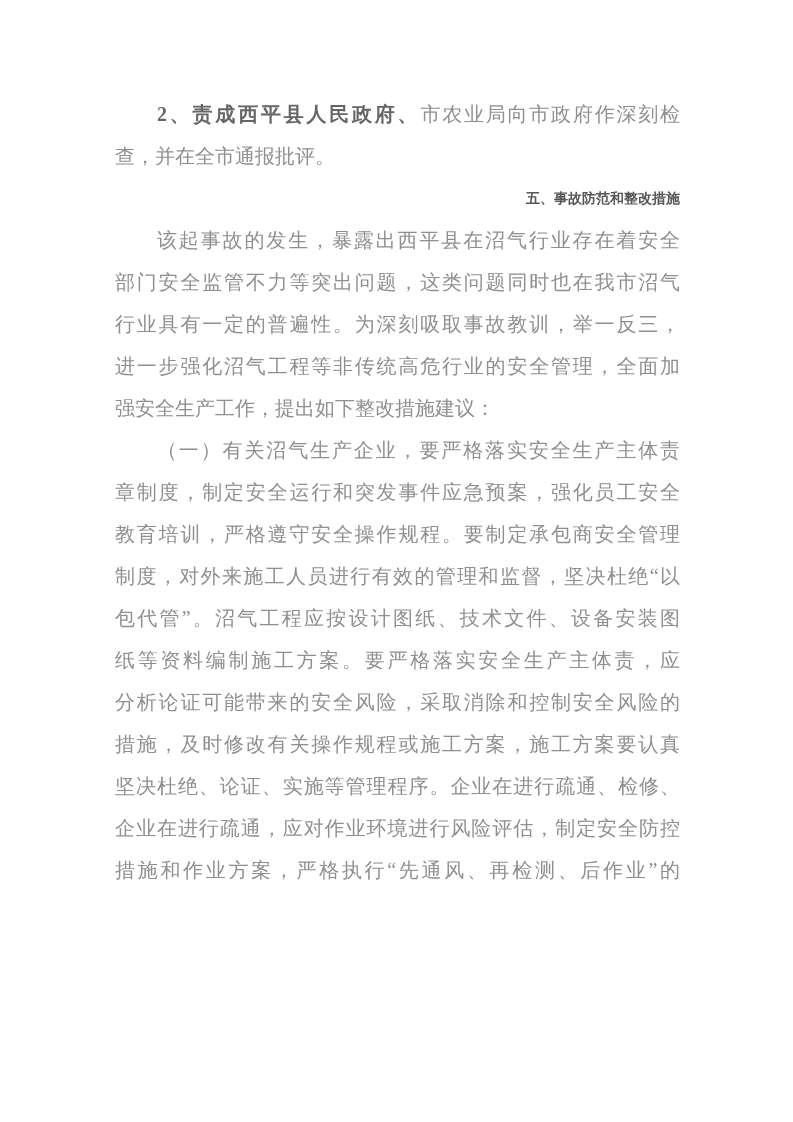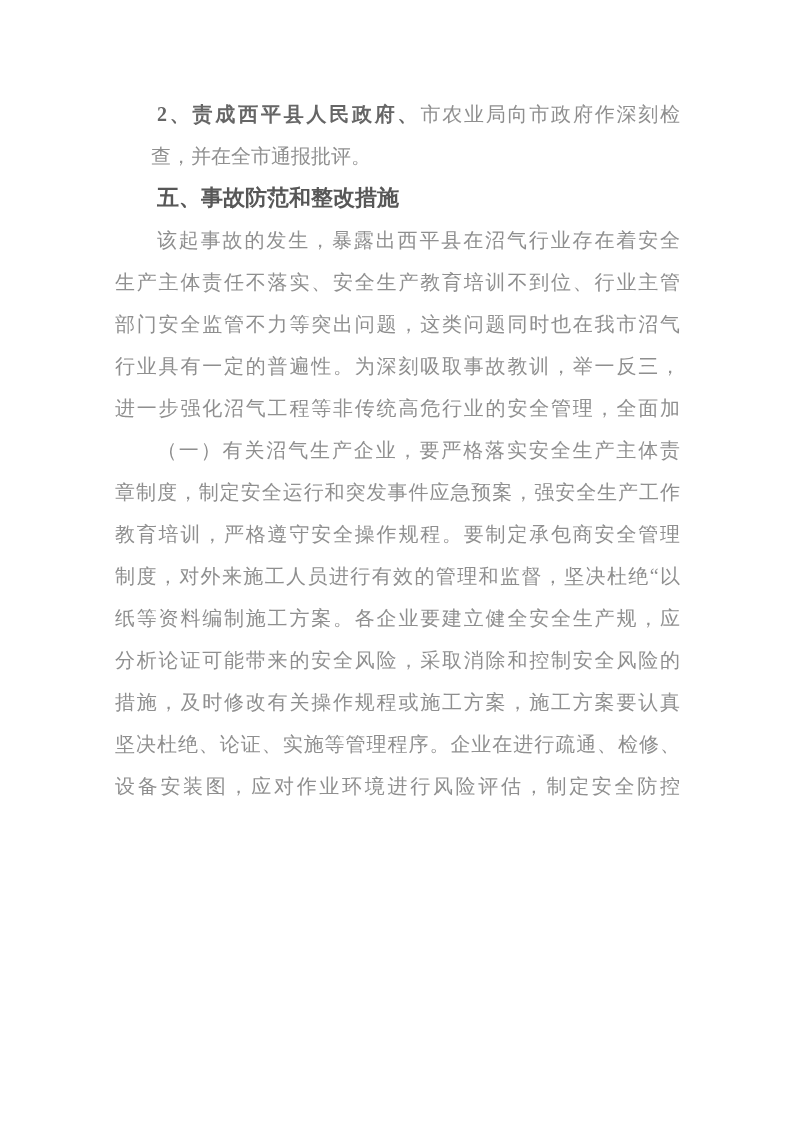--- a/index.html
+++ b/index.html
@@ -30,66 +30,67 @@
     text-align-last: justify;
     overflow: hidden;
     white-space: nowrap;
   }
   .ln.first {
     padding-left: 42px;
   }
   .ln.last {
     text-align: center;
     text-align-last: left;
-    margin-left: 36px;
   }
   .ln .em {
     color: var(--em-color, #666666);
     font-weight: 600;
     letter-spacing: 1px;
   }
   .ln .rest {
     color: var(--body-color, #979797);
   }
   .heading {
     font-family: "Liberation Sans", "DejaVu Sans", sans-serif;
     font-weight: 700;
-    font-size: 22px;
+    font-size: 14px;
     line-height: 42px;
     height: 42px;
     color: var(--heading-color, #575757);
     padding-left: 42px;
-    text-align: left;
+    text-align: right;
     white-space: nowrap;
     overflow: hidden;
   }
 </style>
 </head>
 <body>
 
 <div class="page">
   <div class="content">
 
     <div class="ln first">
       <span class="em">2、责成西平县人民政府、</span><span class="rest">市农业局向市政府作深刻检</span>
     </div>
     <div class="ln last">查，并在全市通报批评。</div>
 
     <div class="heading">五、事故防范和整改措施</div>
 
     <div class="ln first">该起事故的发生，暴露出西平县在沼气行业存在着安全</div>
-    <div class="ln">生产主体责任不落实、安全生产教育培训不到位、行业主管</div>
     <div class="ln">部门安全监管不力等突出问题，这类问题同时也在我市沼气</div>
     <div class="ln">行业具有一定的普遍性。为深刻吸取事故教训，举一反三，</div>
     <div class="ln">进一步强化沼气工程等非传统高危行业的安全管理，全面加</div>
+    <div class="ln last">强安全生产工作，提出如下整改措施建议：</div>
 
     <div class="ln first">（一）有关沼气生产企业，要严格落实安全生产主体责</div>
-    <div class="ln">章制度，制定安全运行和突发事件应急预案，强安全生产工作</div>
+    <div class="ln">章制度，制定安全运行和突发事件应急预案，强化员工安全</div>
     <div class="ln">教育培训，严格遵守安全操作规程。要制定承包商安全管理</div>
     <div class="ln">制度，对外来施工人员进行有效的管理和监督，坚决杜绝“以</div>
-    <div class="ln">纸等资料编制施工方案。各企业要建立健全安全生产规，应</div>
+    <div class="ln">包代管”。沼气工程应按设计图纸、技术文件、设备安装图</div>
+    <div class="ln">纸等资料编制施工方案。要严格落实安全生产主体责，应</div>
     <div class="ln">分析论证可能带来的安全风险，采取消除和控制安全风险的</div>
     <div class="ln">措施，及时修改有关操作规程或施工方案，施工方案要认真</div>
     <div class="ln">坚决杜绝、论证、实施等管理程序。企业在进行疏通、检修、</div>
-    <div class="ln">设备安装图，应对作业环境进行风险评估，制定安全防控</div>
+    <div class="ln">企业在进行疏通，应对作业环境进行风险评估，制定安全防控</div>
+    <div class="ln">措施和作业方案，严格执行“先通风、再检测、后作业”的</div>
 
   </div>
 </div>
 
 </body></html>

